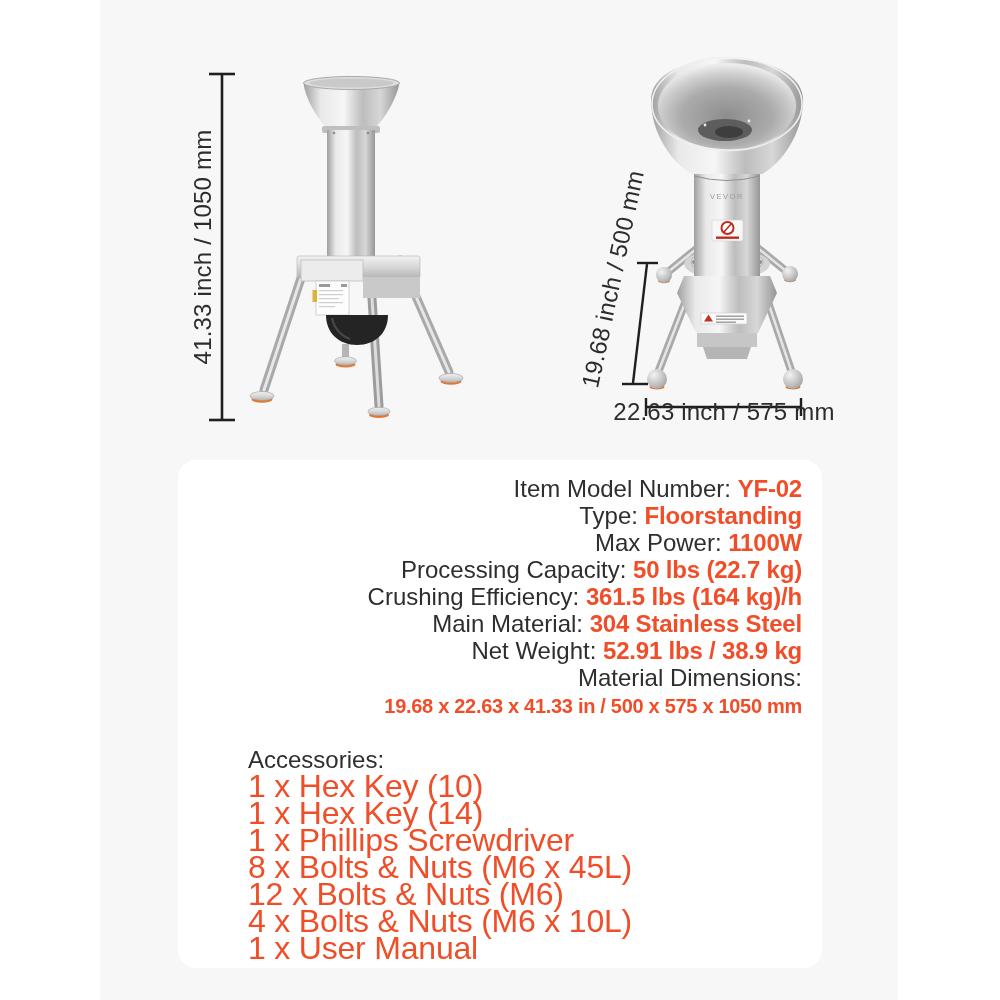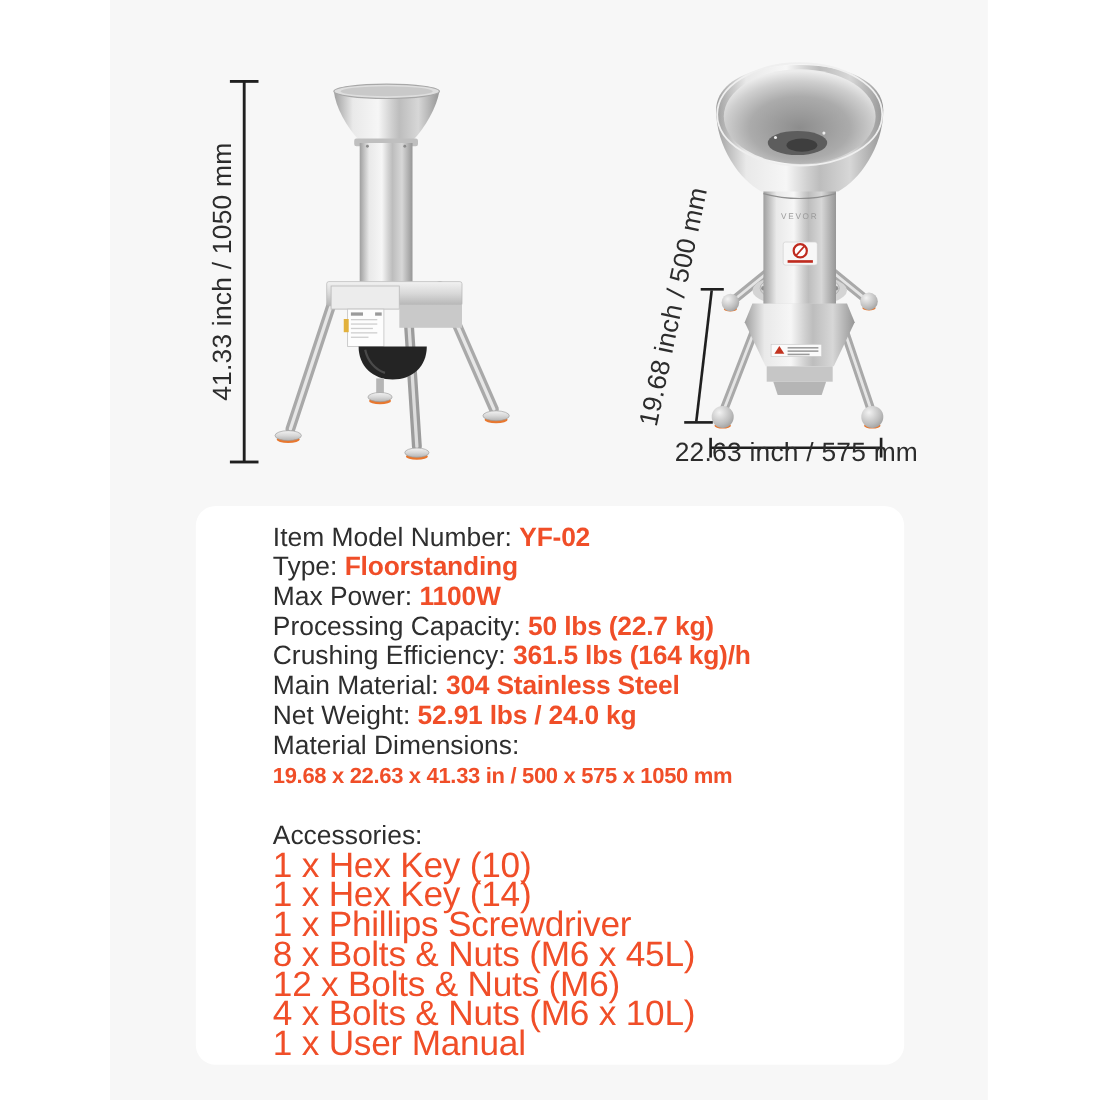--- a/index.html
+++ b/index.html
@@ -8,21 +8,21 @@
   .photo-bg{position:absolute;left:100px;top:0;width:798px;height:1000px;background:#f7f7f7;}
   .art{position:absolute;left:100px;top:0;width:798px;height:460px;}
 
   .dim-label{position:absolute;white-space:nowrap;font-size:24px;color:#2c2c2c;letter-spacing:0.2px;}
   .dim-height{left:203px;top:247px;transform:translate(-50%,-50%) rotate(-90deg);}
   .dim-depth{left:613px;top:279px;transform:translate(-50%,-50%) rotate(-78deg);}
   .dim-width{left:724px;top:412px;transform:translate(-50%,-50%);}
 
   .spec-panel{position:absolute;left:178px;top:460px;width:644px;height:508px;background:#ffffff;
               border-radius:18px;box-sizing:border-box;padding:15px 20px 0 70px;}
-  .spec-row{font-size:24px;line-height:27px;white-space:pre-wrap;color:#2e2e2e;}
+  .spec-row{font-size:24px;line-height:27px;white-space:pre-wrap;color:#2e2e2e;text-align:right;}
   .spec-label{color:#2e2e2e;font-weight:400;}
   .spec-value{color:#f04e28;font-weight:700;letter-spacing:-0.2px;}
   .row-dimensions-value .spec-value{font-size:20px;letter-spacing:-0.3px;}
   .spec-spacer{height:26px;}
   .acc-heading{font-size:24px;line-height:27px;color:#2e2e2e;}
   .acc-item{font-size:32px;line-height:27px;color:#f04e28;font-weight:400;letter-spacing:-0.2px;}
 </style>
 </head>
 <body>
 
@@ -197,21 +197,21 @@
   <div class="dim-label dim-depth">19.68 inch / 500 mm</div>
   <div class="dim-label dim-width">22.63 inch / 575 mm</div>
 
   <div class="spec-panel">
     <div class="spec-row"><span class="spec-label">Item Model Number: </span><span class="spec-value">YF-02</span></div>
     <div class="spec-row"><span class="spec-label">Type: </span><span class="spec-value">Floorstanding</span></div>
     <div class="spec-row"><span class="spec-label">Max Power: </span><span class="spec-value">1100W</span></div>
     <div class="spec-row"><span class="spec-label">Processing Capacity: </span><span class="spec-value">50 lbs (22.7 kg)</span></div>
     <div class="spec-row"><span class="spec-label">Crushing Efficiency: </span><span class="spec-value">361.5 lbs (164 kg)/h</span></div>
     <div class="spec-row"><span class="spec-label">Main Material: </span><span class="spec-value">304 Stainless Steel</span></div>
-    <div class="spec-row"><span class="spec-label">Net Weight: </span><span class="spec-value">52.91 lbs / 24.0 kg</span></div>
+    <div class="spec-row"><span class="spec-label">Net Weight: </span><span class="spec-value">52.91 lbs / 38.9 kg</span></div>
     <div class="spec-row"><span class="spec-label">Material Dimensions:</span><span class="spec-value"></span></div>
     <div class="spec-row row-dimensions-value"><span class="spec-label"></span><span class="spec-value">19.68 x 22.63 x 41.33 in / 500 x 575 x 1050 mm</span></div>
 
     <div class="spec-spacer"></div>
 
     <div class="acc-heading">Accessories:</div>
     <div class="acc-item">1 x Hex Key (10)</div>
     <div class="acc-item">1 x Hex Key (14)</div>
     <div class="acc-item">1 x Phillips Screwdriver</div>
     <div class="acc-item">8 x Bolts &amp; Nuts (M6 x 45L)</div>

